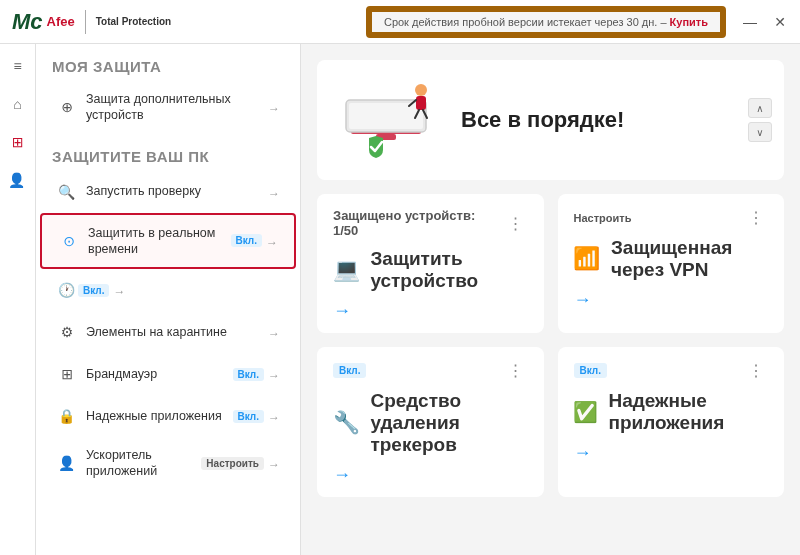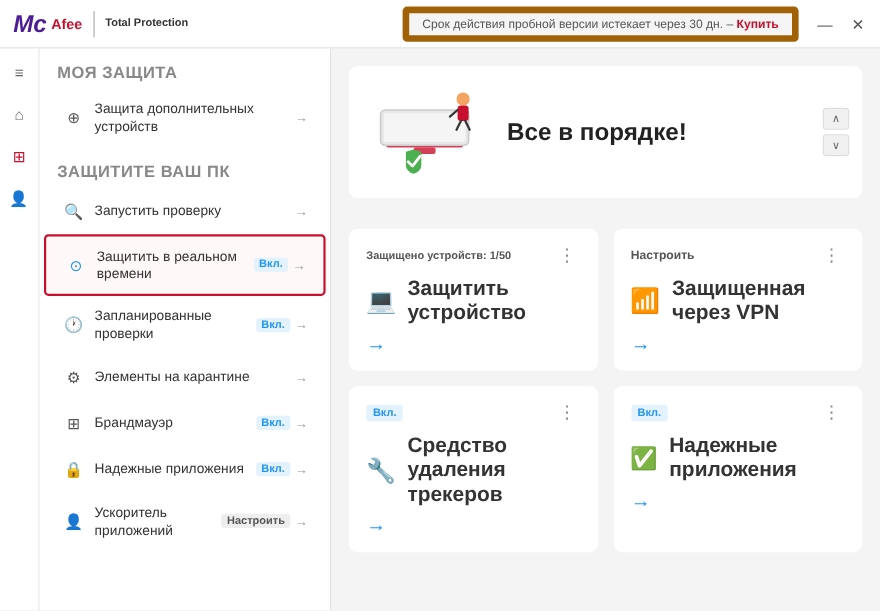--- a/index.html
+++ b/index.html
@@ -24,21 +24,21 @@
       flex-shrink: 0;
     }
     .mcafee-logo {
       display: flex;
       align-items: center;
       gap: 4px;
     }
     .mcafee-m {
       font-weight: 900;
       font-size: 22px;
-      color: #4c1d95;
+      color: #14532d;
       font-style: italic;
     }
     .mcafee-text {
       font-size: 13px;
       font-weight: 700;
       color: #c8102e;
     }
     .divider-vert {
       width: 1px;
       height: 24px;
@@ -172,21 +172,21 @@
     }
 
     
     .content {
       flex: 1;
       background: #f4f4f4;
       overflow-y: auto;
       padding: 16px;
       display: flex;
       flex-direction: column;
-      gap: 28px;
+      gap: 14px;
     }
 
     
     .hero-card {
       background: #fff;
       border-radius: 8px;
       padding: 20px 24px;
       display: flex;
       align-items: center;
       gap: 20px;
@@ -242,21 +242,21 @@
       padding: 14px 16px;
       position: relative;
     }
     .card-header {
       display: flex;
       align-items: center;
       justify-content: space-between;
       margin-bottom: 10px;
     }
     .card-badge-label {
-      font-size: 10px;
+      font-size: 13px;
       font-weight: 700;
       color: #555;
     }
     .card-badge {
       font-size: 10px;
       font-weight: 700;
       color: #2196F3;
       background: #e3f2fd;
       padding: 2px 6px;
       border-radius: 3px;
@@ -342,21 +342,20 @@
 
     <div class="sidebar-item active">
       <div class="sidebar-item-icon" style="color:#2196F3;">⊙</div>
       <div class="sidebar-item-text">Защитить в реальном времени</div>
       <span class="sidebar-item-badge">Вкл.</span>
       <span class="sidebar-item-arrow">→</span>
     </div>
 
     <div class="sidebar-item">
       <div class="sidebar-item-icon">🕐</div>
-      <div class="sidebar-item-text">Запланированные проверки</div>
       <span class="sidebar-item-badge">Вкл.</span>
       <span class="sidebar-item-arrow">→</span>
     </div>
 
     <div class="sidebar-item">
       <div class="sidebar-item-icon">⚙</div>
       <div class="sidebar-item-text">Элементы на карантине</div>
       <span class="sidebar-item-arrow">→</span>
     </div>
 

